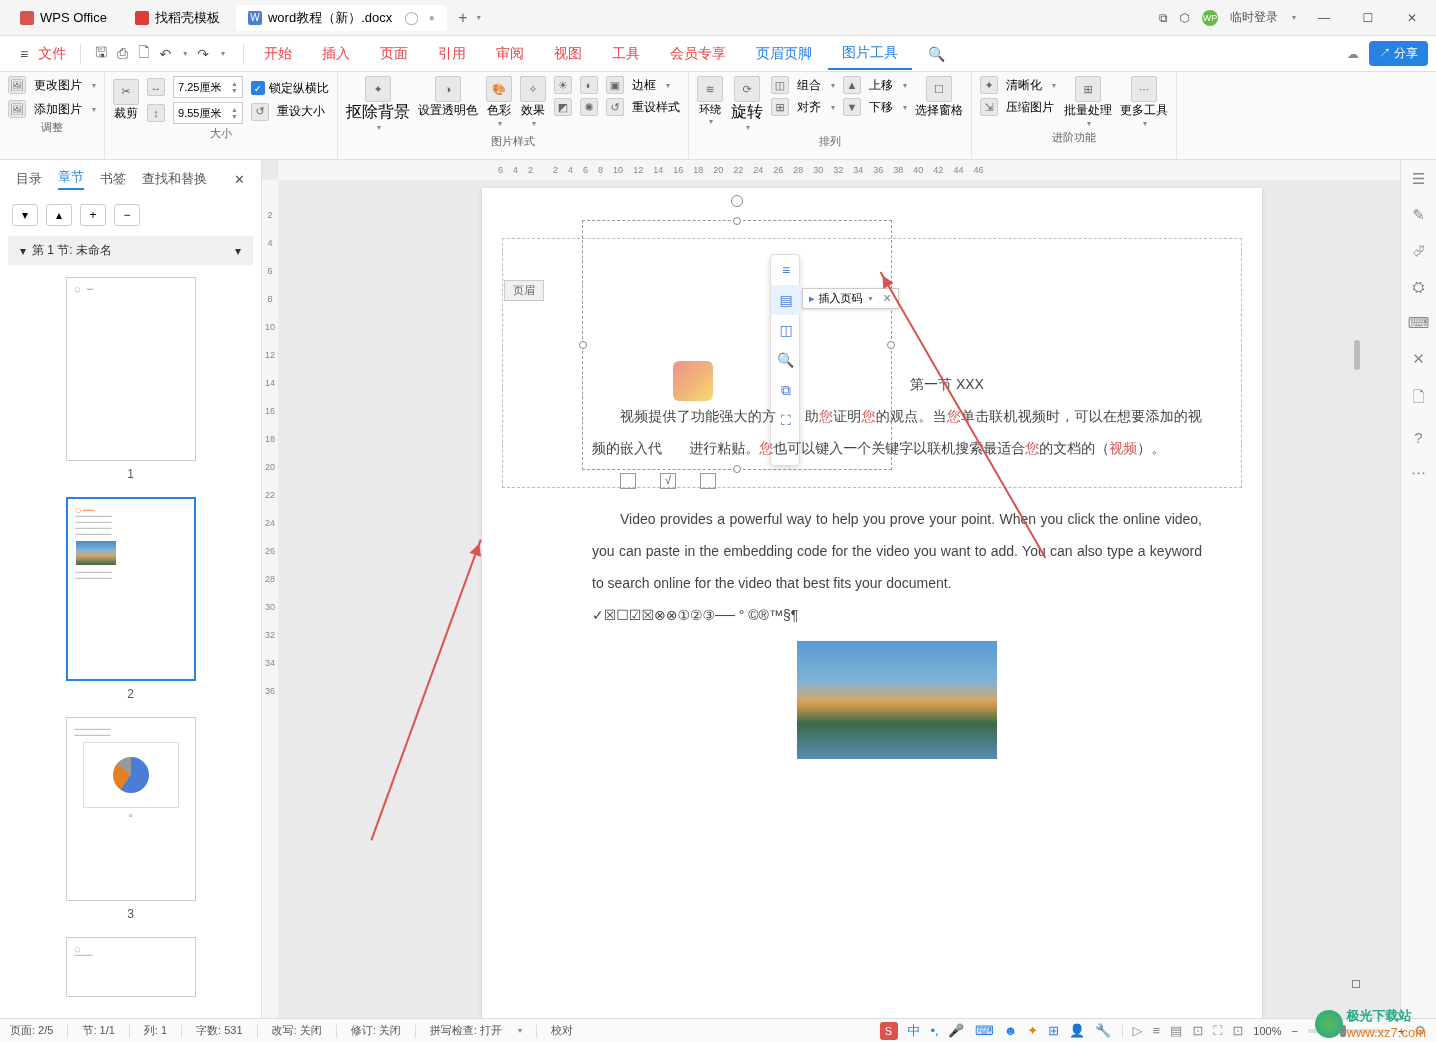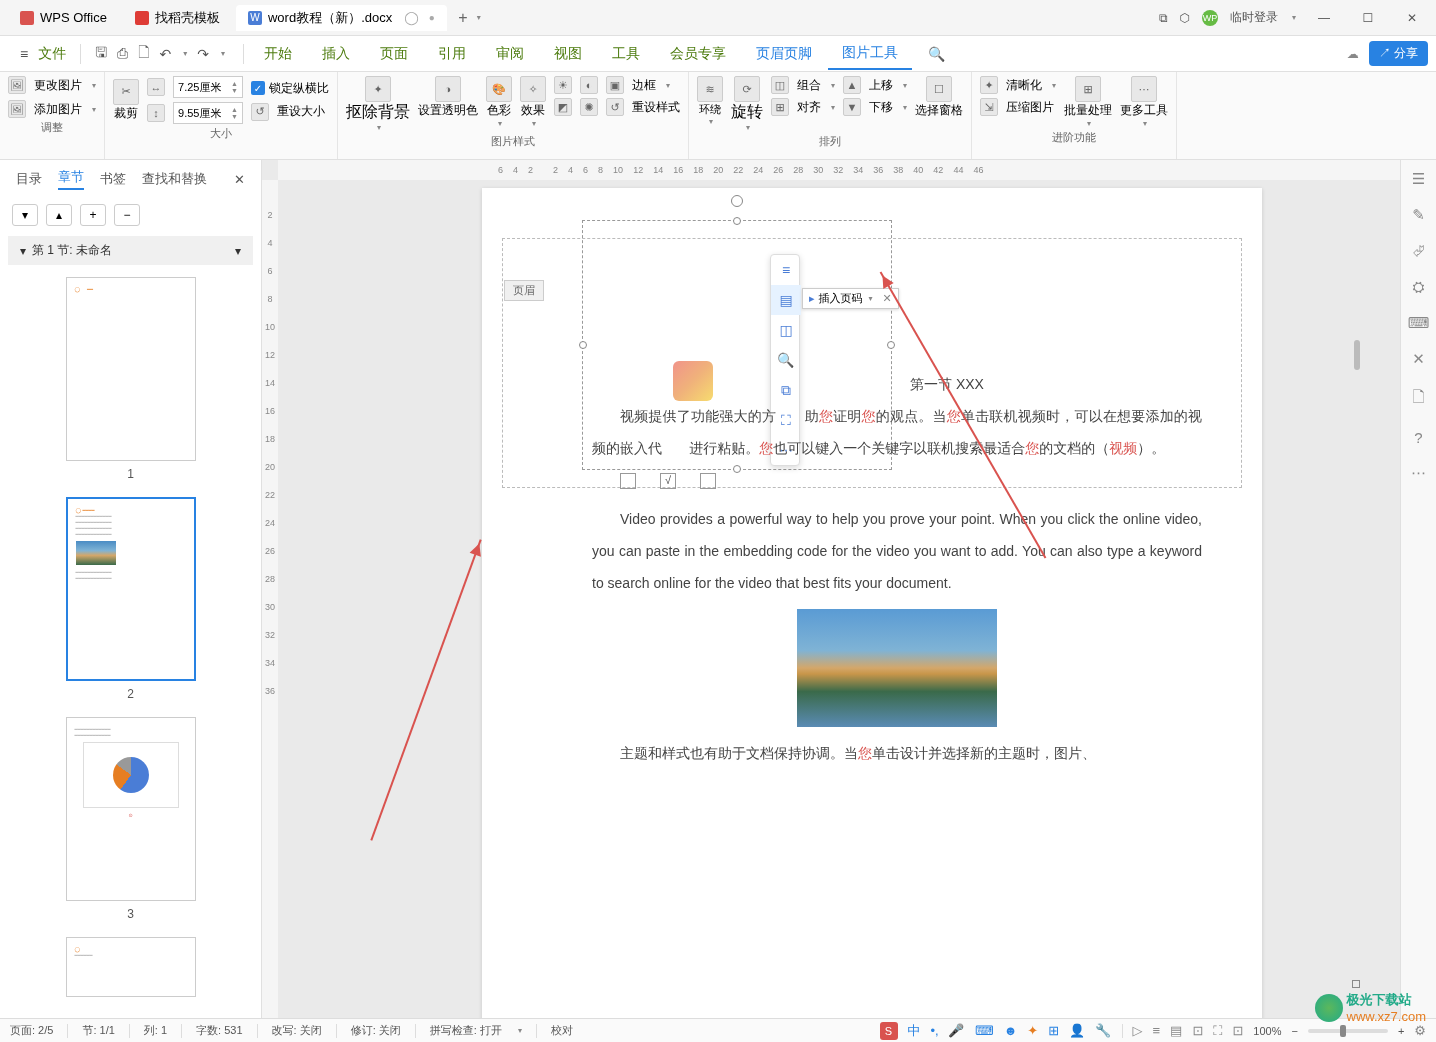--- a/index.html
+++ b/index.html
@@ -14,21 +14,21 @@
 .w-logo { width: 14px; height: 14px; background: #4a7dd6; border-radius: 2px; display: inline-block; color: #fff; font-size: 10px; text-align: center; line-height: 14px; }
 .newtab { width: 24px; height: 24px; display: flex; align-items: center; justify-content: center; font-size: 16px; color: #666; }
 .titlebar-right { margin-left: auto; display: flex; align-items: center; gap: 12px; color: #555; }
 .win-btn { width: 32px; height: 28px; display: flex; align-items: center; justify-content: center; }
 .wps-avatar { width: 16px; height: 16px; background: #6b4; border-radius: 50%; color: #fff; font-size: 9px; text-align: center; line-height: 16px; }
 
 
 .menubar { height: 36px; display: flex; align-items: center; padding: 0 8px; border-bottom: 1px solid #e0e0e0; gap: 2px; }
 .qa-icons { display: flex; gap: 10px; padding: 0 12px; color: #555; font-size: 14px; align-items: center; }
 .menu-sep { width: 1px; height: 20px; background: #ddd; margin: 0 4px; }
-.menu-item { padding: 6px 14px; font-size: 14px; color: #4d7c0f; }
+.menu-item { padding: 6px 14px; font-size: 14px; color: #ef4444; }
 .menu-item.highlight { color: #2882e2; }
 .menu-item.active { color: #2882e2; border-bottom: 2px solid #2882e2; }
 .menubar-right { margin-left: auto; display: flex; align-items: center; gap: 10px; }
 .share-btn { background: #2882e2; color: #fff; padding: 4px 10px; border-radius: 4px; font-size: 12px; }
 
 
 .ribbon { height: 88px; display: flex; border-bottom: 1px solid #e0e0e0; background: #fafafa; }
 .ribbon-group { display: flex; flex-direction: column; align-items: center; padding: 4px 8px; border-right: 1px solid #e5e5e5; }
 .ribbon-row { display: flex; gap: 8px; align-items: center; }
 .ribbon-icon { width: 18px; height: 18px; background: #e8e8e8; border: 1px solid #ccc; border-radius: 2px; display: inline-flex; align-items: center; justify-content: center; font-size: 11px; color: #666; }
@@ -105,21 +105,21 @@
 .sb-right { margin-left: auto; display: flex; align-items: center; gap: 10px; }
 .sb-icon { color: #888; font-size: 13px; }
 .sb-icon.blue { color: #2882e2; }
 .sb-icon.orange { color: #e67e22; }
 .sb-icon.red { color: #d9534f; background: #d9534f; width: 18px; height: 18px; border-radius: 3px; display: inline-flex; align-items: center; justify-content: center; }
 .sb-icon.red span { color: #fff; font-size: 11px; }
 .zoom-slider { width: 80px; height: 4px; background: #ddd; position: relative; border-radius: 2px; }
 .zoom-slider::after { content: ''; position: absolute; left: 40%; top: -4px; width: 6px; height: 12px; background: #888; border-radius: 2px; }
 
 
-.watermark { position: absolute; right: 10px; bottom: 18px; font-size: 13px; color: #2a8; display: flex; align-items: center; gap: 4px; }
+.watermark { position: absolute; right: 10px; bottom: 2px; font-size: 13px; color: #2a8; display: flex; align-items: center; gap: 4px; }
 .watermark .logo { width: 28px; height: 28px; background: radial-gradient(circle, #5cb85c, #2a8); border-radius: 50%; }
 .scroll-marker { position: absolute; right: 40px; top: 180px; width: 6px; height: 30px; background: #bbb; border-radius: 3px; }
 .pin { position: absolute; right: 40px; top: 820px; width: 8px; height: 8px; border: 1px solid #888; }
 </style>
 </head>
 <body>
 
 <div class="titlebar">
   <div class="tab">
       <span class="wps-logo"></span>
@@ -489,22 +489,22 @@
 
       <div class="body-text">
         <div style="text-align:center;margin-left:100px">第一节 XXX</div>
         <p style="text-indent:2em"><span>视频提供了功能强大的方</span>&nbsp;&nbsp;&nbsp;&nbsp;&nbsp;&nbsp;&nbsp;<span>助</span><span class="hl-red">您</span><span>证明</span><span class="hl-red">您</span><span>的观点。当</span><span class="hl-red">您</span><span>单击联机视频时，可以在想要添加的视频的嵌入代</span>&nbsp;&nbsp;&nbsp;&nbsp;&nbsp;&nbsp;&nbsp;<span>进行粘贴。</span><span class="hl-red">您</span><span>也可以键入一个关键字以联机搜索最适合</span><span class="hl-red">您</span><span>的文档的（</span><span class="hl-red">视频</span><span>）。</span></p>
         <div class="checkbox-row">
             <div class="cb"></div>
             <div class="cb">√</div>
             <div class="cb"></div>
           </div>
         <p style="text-indent:2em">Video provides a powerful way to help you prove your point. When you click the online video, you can paste in the embedding code for the video you want to add. You can also type a keyword to search online for the video that best fits your document.</p>
+        <p>✓☒☐☑☒⊗⊗①②③──    °  ©®™§¶</p>
         <div class="doc-img"></div>
-        <p style="text-indent:2em"><span>主题和样式也有助于文档保持协调。当</span><span class="hl-red">您</span><span>单击设计并选择新的主题时，图片、</span></p>
       </div>
     </div>
 
     <div class="arrow arrow1"></div>
     <div class="arrow arrow2"></div>
   </div>
 
   <div class="right-rail">
     <span>☰</span>
     <span>✎</span>

